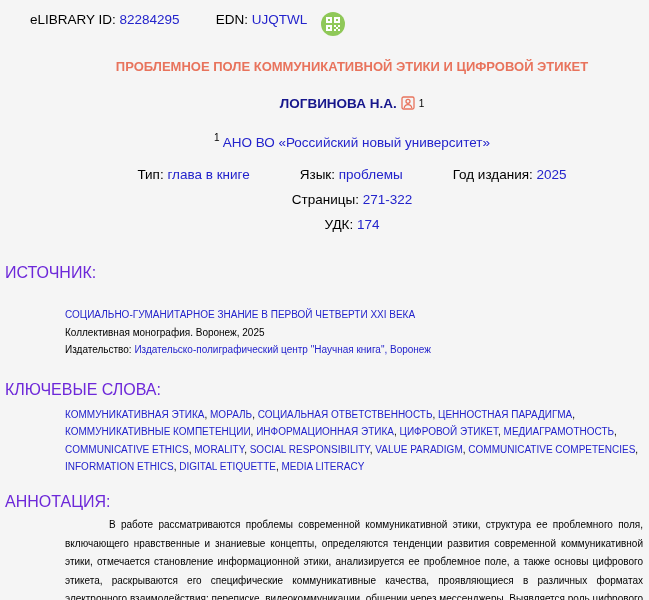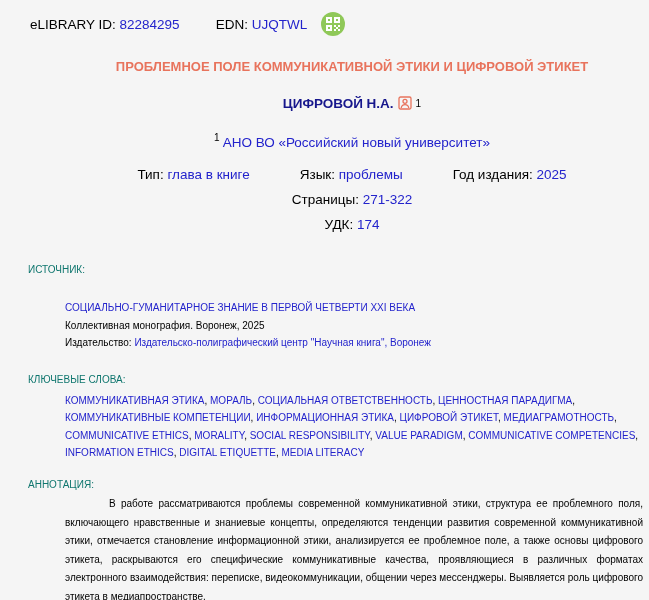--- a/index.html
+++ b/index.html
@@ -17,21 +17,21 @@
     overflow: hidden;
   }
   a, .link {
     color: #2323cc;
     text-decoration: none;
     cursor: pointer;
   }
   
   .top-row {
     display: flex;
-    align-items: center;
+    align-items: flex-start;
     padding: 12px 0 0 30px;
     gap: 6px;
     font-size: 13.5px;
   }
   .top-pair { white-space: nowrap; }
   .top-gap { width: 24px; }
   .qr-badge {
     width: 24px; height: 24px;
     border-radius: 50%;
     background: #8fc858;
@@ -77,23 +77,23 @@
     display: flex;
     justify-content: center;
     gap: 50px;
   }
   .meta-line {
     margin-top: 10px;
     font-size: 13.5px;
   }
   
   .section-label {
-    padding-left: 28px;
-    font-size: 10px;
-    color: #0f766e;
+    padding-left: 5px;
+    font-size: 16px;
+    color: #6d28d9;
   }
   .src-label { margin-top: 32px; }
   .indent-block {
     margin: 24px 8px 0 65px;
     width: 578px;
     line-height: 17.5px;
     font-size: 10px;
   }
   .kw-label { margin-top: 22px; }
   .keywords-block {
@@ -142,21 +142,21 @@
             <rect x="12" y="12" width="2" height="2"></rect>
         </g>
       </svg>
     </span>
   </div>
 
   <div class="center-block">
     <div class="article-title">ПРОБЛЕМНОЕ ПОЛЕ КОММУНИКАТИВНОЙ ЭТИКИ И ЦИФРОВОЙ ЭТИКЕТ</div>
 
     <div class="author-row">
-      <span class="author-name">ЦИФРОВОЙ Н.А.</span>
+      <span class="author-name">ЛОГВИНОВА Н.А.</span>
       <span class="person-badge">
         <svg width="14" height="14" viewBox="0 0 14 14" fill="none" stroke="#e8735c" stroke-width="1.3">
           <rect x="1" y="1" width="12" height="12" rx="1.5"></rect>
           <circle cx="7" cy="5.3" r="2"></circle>
           <path d="M3.2 12 C3.6 9.6 5.2 8.6 7 8.6 C8.8 8.6 10.4 9.6 10.8 12"></path>
         </svg>
       </span>
       <sup>1</sup>
     </div>
 

